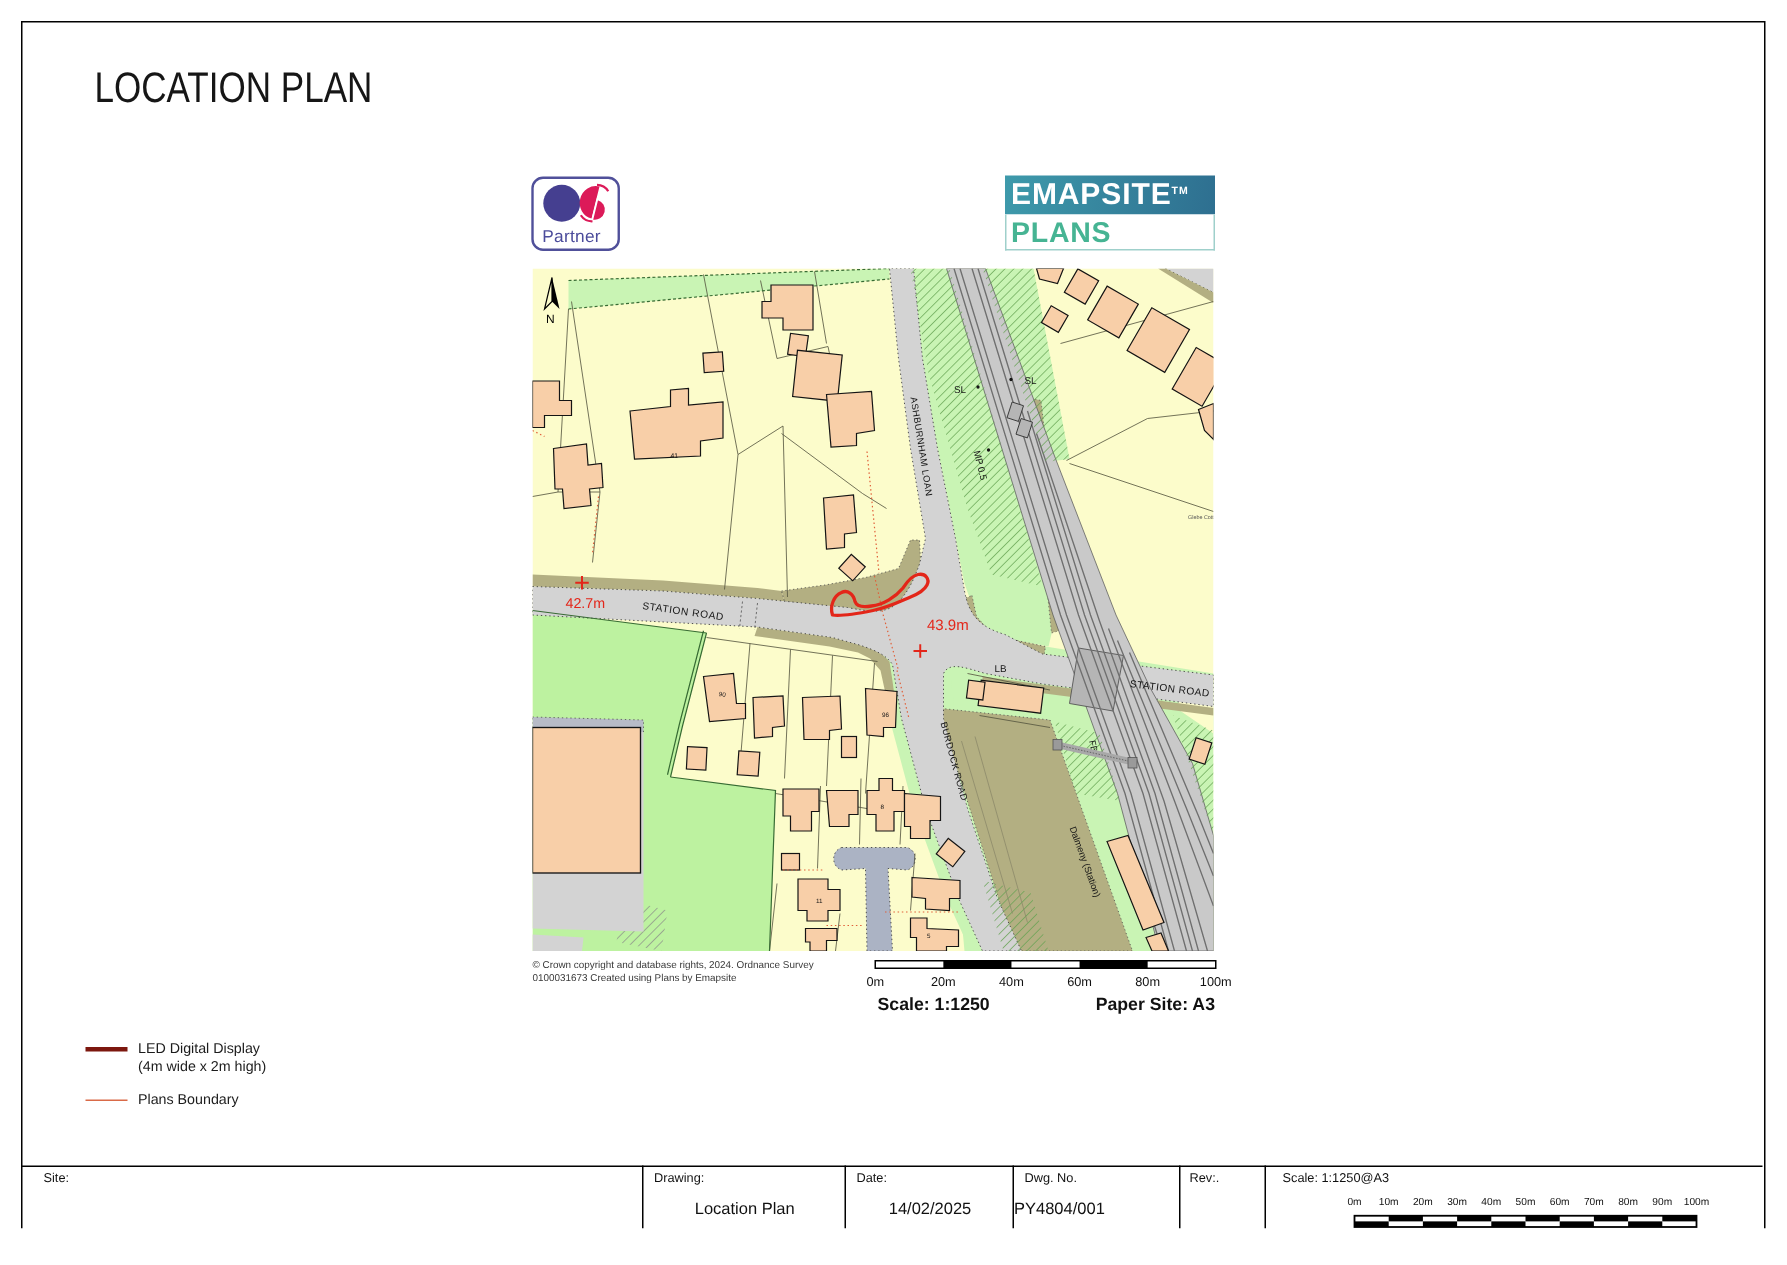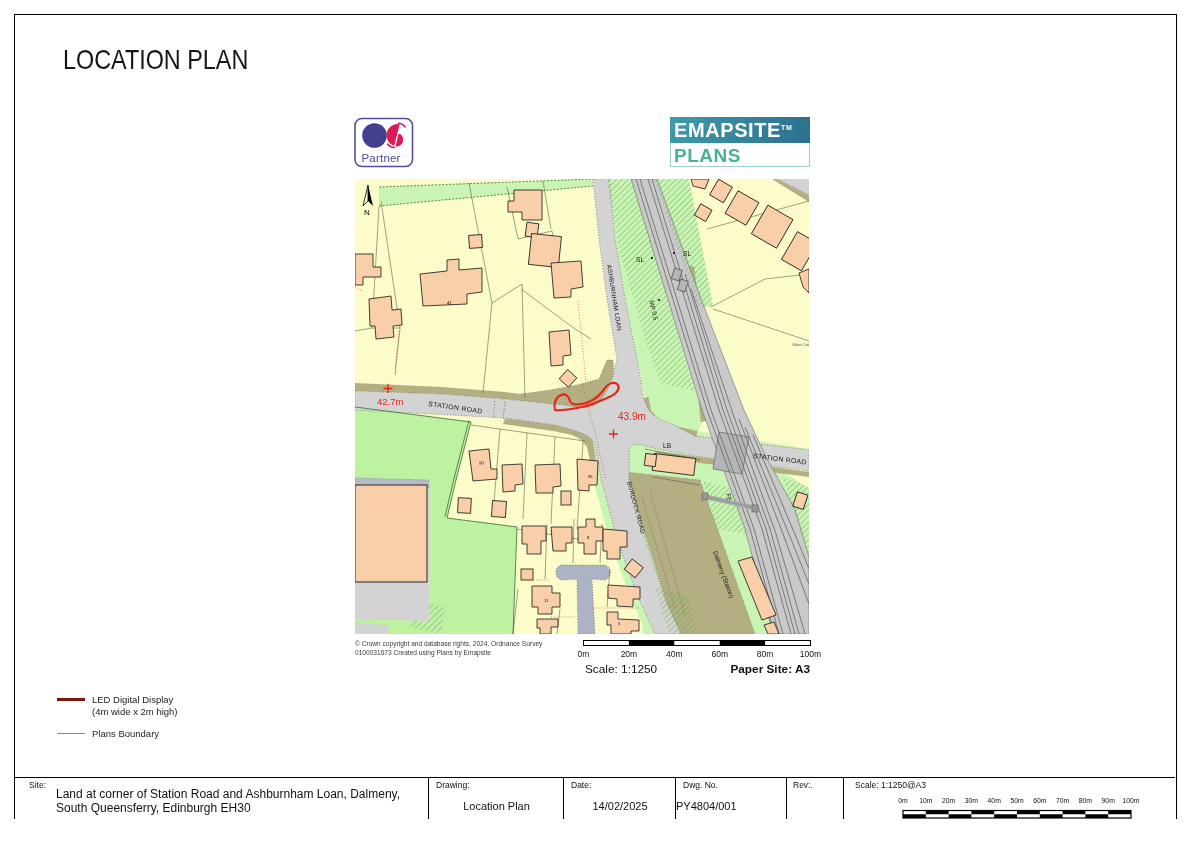--- a/index.html
+++ b/index.html
@@ -302,40 +302,39 @@
     <rect x="63.9" y="2.5" width="45.4" height="5" fill="#000"></rect>
     <rect x="154.7" y="2.5" width="45.4" height="5" fill="#000"></rect>
     <text x="18.5" y="19" font-size="8.5" fill="#111" text-anchor="middle">0m</text>
     <text x="63.9" y="19" font-size="8.5" fill="#111" text-anchor="middle">20m</text>
     <text x="109.3" y="19" font-size="8.5" fill="#111" text-anchor="middle">40m</text>
     <text x="154.7" y="19" font-size="8.5" fill="#111" text-anchor="middle">60m</text>
     <text x="200.1" y="19" font-size="8.5" fill="#111" text-anchor="middle">80m</text>
     <text x="245.5" y="19" font-size="8.5" fill="#111" text-anchor="middle">100m</text>
   </svg>
 
-  <div class="abs" style="left:585px;top:662px;font-size:11.8px;font-weight:normal;color:#111;">Scale: 1:1250</div>
+  <div class="abs" style="left:585px;top:662px;font-size:11.8px;font-weight:bold;color:#111;">Scale: 1:1250</div>
 
   <div class="abs" style="left:660px;top:662px;width:150px;text-align:right;font-size:11.8px;font-weight:bold;color:#111;">Paper Site: A3</div>
 
   <div class="abs" style="left:57px;top:698px;width:28px;height:3px;background:#7c170e;"></div>
   <div class="abs" style="left:92px;top:694px;font-size:9.5px;color:#1c1c1c;line-height:11.5px;">LED Digital Display<br>(4m wide x 2m high)</div>
 
   <div class="abs" style="left:57px;top:733px;width:28px;height:1.4px;background:#d96a48;"></div>
   <div class="abs" style="left:92px;top:728px;font-size:9.5px;color:#1c1c1c;">Plans Boundary</div>
 
   <div class="abs" style="left:14px;top:777px;width:1161px;height:50px;border-top:1px solid #000;"></div>
 
   <div class="abs" style="left:428px;top:777px;width:1px;height:50px;background:#000;"></div>
   <div class="abs" style="left:563px;top:777px;width:1px;height:50px;background:#000;"></div>
   <div class="abs" style="left:675px;top:777px;width:1px;height:50px;background:#000;"></div>
   <div class="abs" style="left:786px;top:777px;width:1px;height:50px;background:#000;"></div>
   <div class="abs" style="left:843px;top:777px;width:1px;height:50px;background:#000;"></div>
 
   <div class="abs" style="left:29px;top:780px;font-size:8.5px;color:#111;">Site:</div>
-  <div class="abs" style="left:56px;top:787px;font-size:12px;color:#111;line-height:14.2px;">Land at corner of Station Road and Ashburnham Loan, Dalmeny,<br>South Queensferry, Edinburgh EH30</div>
 
   <div class="abs" style="left:436px;top:780px;font-size:8.5px;color:#111;">Drawing:</div>
   <div class="abs" style="left:429px;top:800px;width:135px;text-align:center;font-size:11px;color:#111;">Location Plan</div>
 
   <div class="abs" style="left:571px;top:780px;font-size:8.5px;color:#111;">Date:</div>
   <div class="abs" style="left:564px;top:800px;width:112px;text-align:center;font-size:11px;color:#111;">14/02/2025</div>
 
   <div class="abs" style="left:683px;top:780px;font-size:8.5px;color:#111;">Dwg. No.</div>
   <div class="abs" style="left:676px;top:800px;width:111px;text-align:left;font-size:11px;color:#111;">PY4804/001</div>
 

